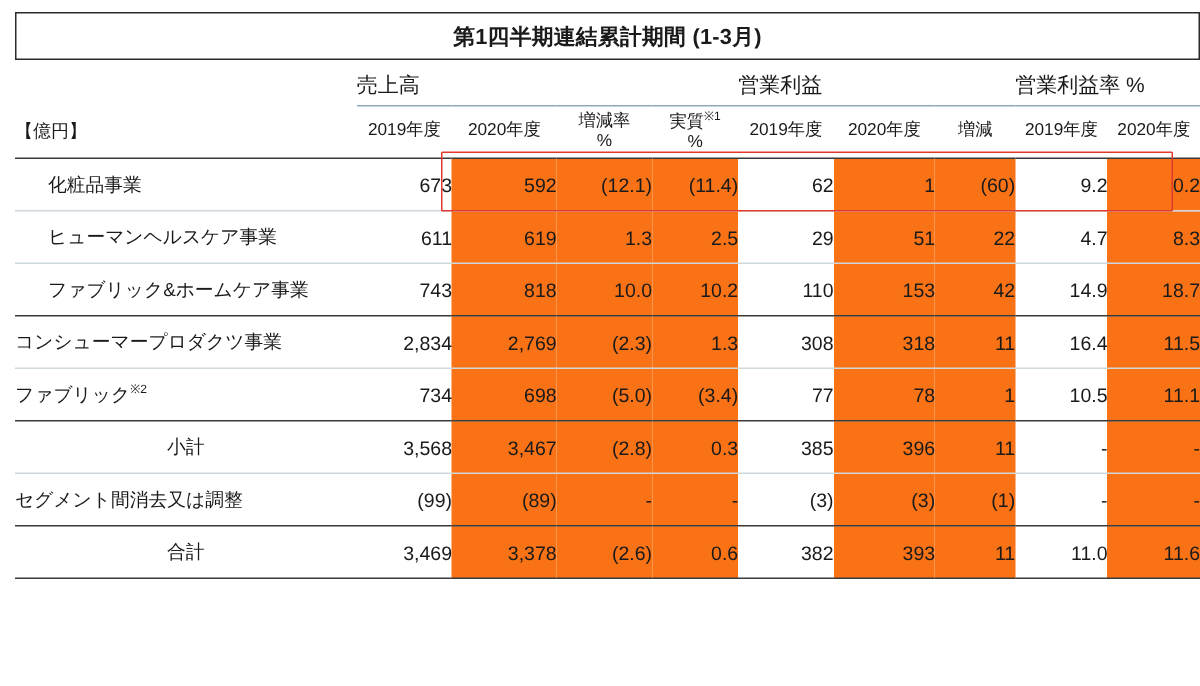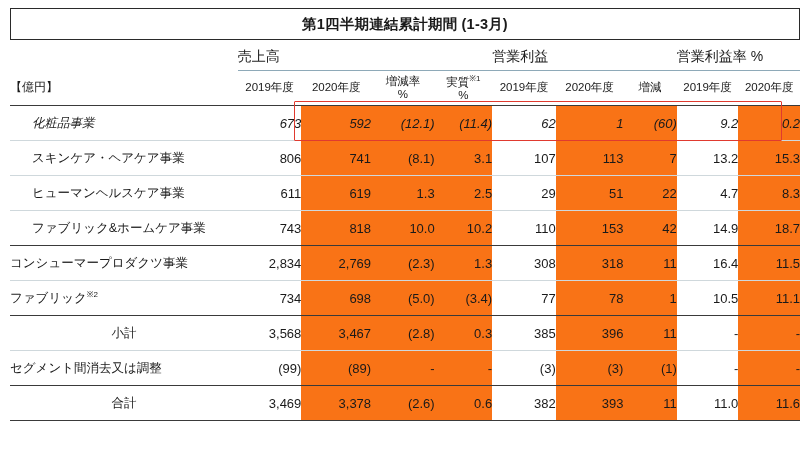--- a/index.html
+++ b/index.html
@@ -70,21 +70,20 @@
   }
   tr.data-row td {
     height: 34px;
     border-bottom: 1px solid #cfd8dc;
   }
   tr.data-row.thick td {
     border-bottom: 1.4px solid #3a3a3a;
   }
   tr.data-row.topline td {
     border-top: 1.4px solid #3a3a3a;
-    font-style: italic;
   }
   td.label {
     text-align: left;
     padding-left: 4px;
     font-size: 12.5px;
   }
   td.label.indent {
     padding-left: 22px;
   }
   td.label.center {
@@ -167,32 +166,20 @@
         <td class="num tint">592</td>
         <td class="num tint">(12.1)</td>
         <td class="num tint">(11.4)</td>
         <td class="num">62</td>
         <td class="num tint">1</td>
         <td class="num tint">(60)</td>
         <td class="num">9.2</td>
         <td class="num tint">0.2</td>
       </tr>
 
-      <tr class="data-row">
-        <td class="label indent">スキンケア・ヘアケア事業</td>
-        <td class="num">806</td>
-        <td class="num tint">741</td>
-        <td class="num tint">(8.1)</td>
-        <td class="num tint">3.1</td>
-        <td class="num">107</td>
-        <td class="num tint">113</td>
-        <td class="num tint">7</td>
-        <td class="num">13.2</td>
-        <td class="num tint">15.3</td>
-      </tr>
 
       <tr class="data-row">
         <td class="label indent">ヒューマンヘルスケア事業</td>
         <td class="num">611</td>
         <td class="num tint">619</td>
         <td class="num tint">1.3</td>
         <td class="num tint">2.5</td>
         <td class="num">29</td>
         <td class="num tint">51</td>
         <td class="num tint">22</td>

